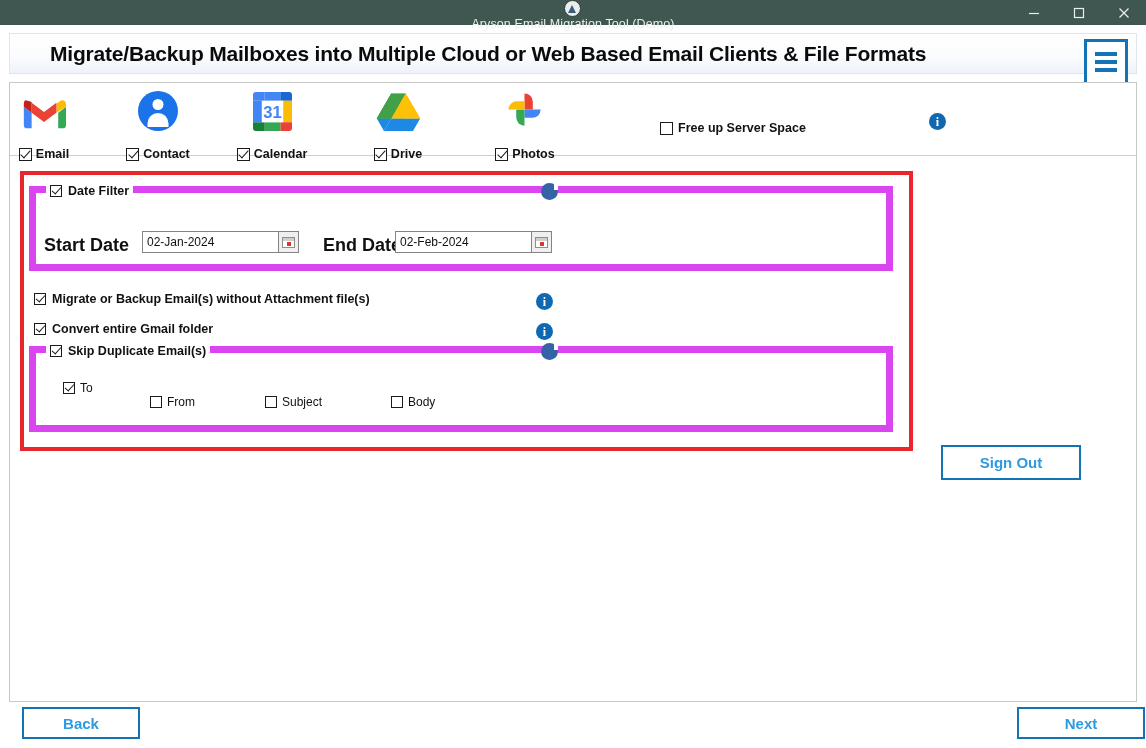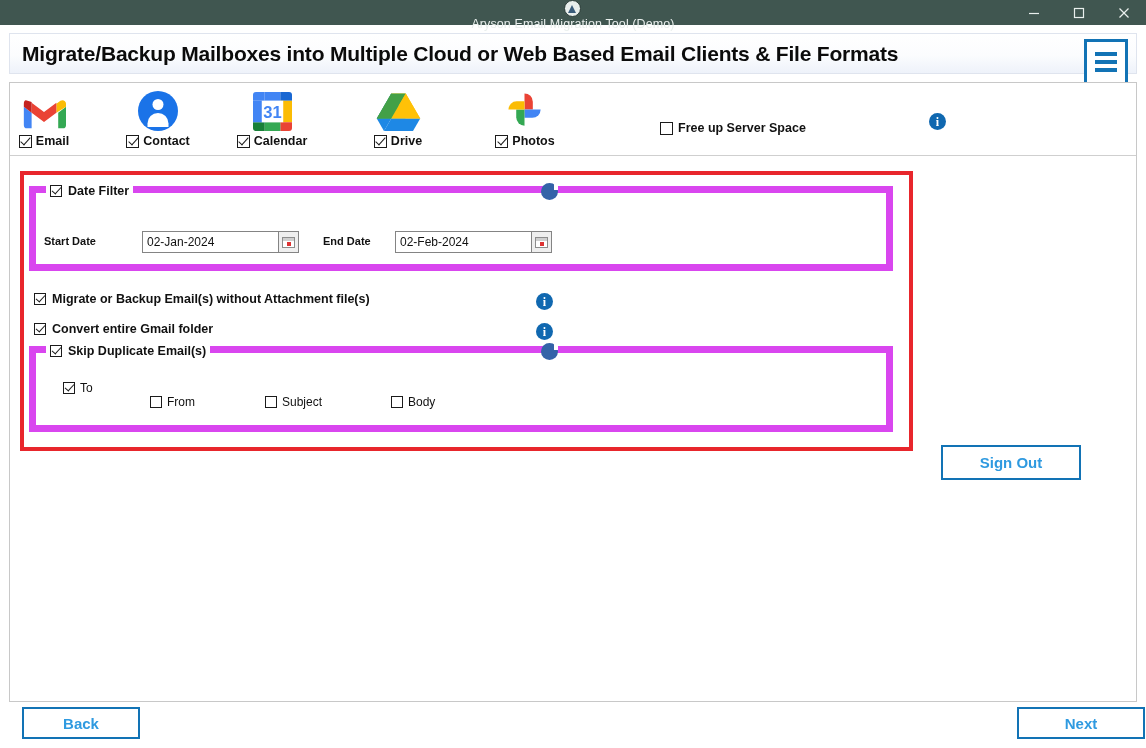--- a/index.html
+++ b/index.html
@@ -44,21 +44,21 @@
     color:#e9efed;
   }
   .tb-btn svg{display:block;}
 
   
   .banner{
     position:absolute;left:9px;top:33px;width:1128px;height:41px;
     background:linear-gradient(180deg,#ffffff 0%, #fbfcfe 55%, #eef2fa 100%);
     border:1px solid #dfe4ee;
     box-sizing:border-box;
-    display:flex;align-items:center;
+    display:flex;align-items:center;padding-left:28px;
   }
   .banner-title{
     margin-left:12px;
     font-size:21px;font-weight:bold;color:#0b0b0b;
     font-family:"Liberation Sans", sans-serif;
     letter-spacing:-.2px;
     white-space:nowrap;
   }
   .hamburger{
     position:absolute;right:8px;top:5px;
@@ -79,21 +79,21 @@
   }
 
   
   .toolbar{
     position:absolute;left:0;top:0;width:1126px;height:72px;
     border-bottom:1px solid #cfcfcf;
     background:#ffffff;
   }
   .svc{position:absolute;top:6px;width:108px;display:flex;flex-direction:column;align-items:center;}
   .svc .glyph{height:42px;display:flex;align-items:flex-end;justify-content:center;}
-  .svc .lbl{margin-top:3px;display:flex;align-items:center;gap:4px;white-space:nowrap;}
+  .svc .lbl{margin-top:16px;display:flex;align-items:center;gap:4px;white-space:nowrap;}
   .svc .lbl span{font-size:12.5px;font-weight:bold;color:#111;}
 
   
   .cb{
     width:12px;height:12px;border:1.3px solid #1b1b1b;background:#fff;
     display:inline-block;position:relative;box-sizing:border-box;flex:none;
     cursor:pointer;
   }
   .cb.big{width:13px;height:13px;}
   .cb.checked::after{
@@ -148,21 +148,21 @@
   }
   .clip-info .d{
     width:17px;height:17px;border-radius:50%;background:#3463a8;
     position:relative;
   }
   .clip-info .d::after{
     content:"";position:absolute;right:-4px;top:-3px;width:8px;height:10px;
     background:#fff;
   }
 
-  .row-label{font-size:11px;font-weight:bold;color:#111;}
+  .row-label{font-size:18px;font-weight:bold;color:#111;}
 
   .date-field{
     width:137px;height:22px;border:1px solid #848484;background:#fff;
     box-sizing:border-box;font-size:12px;color:#111;
     padding:0 4px;line-height:20px;
     font-family:"Liberation Sans", sans-serif;
     outline:none;
   }
   .date-btn{
     width:20px;height:22px;border:1px solid #848484;border-left:none;

